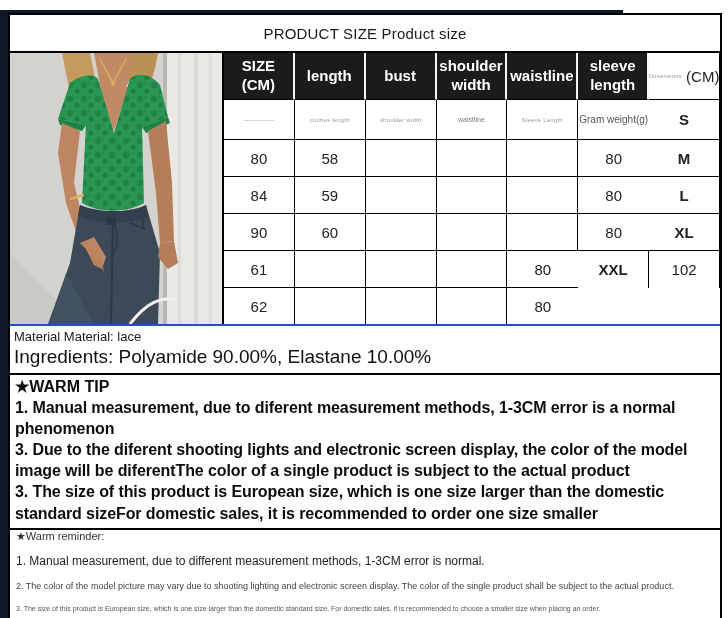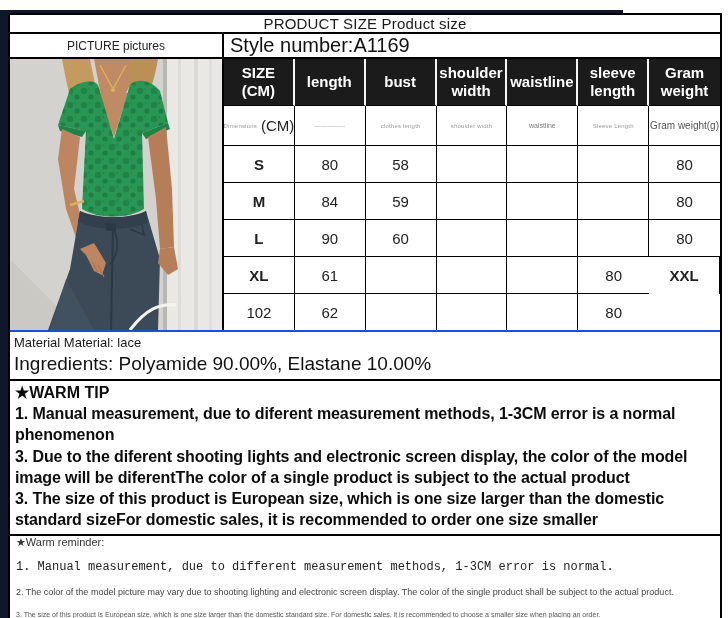--- a/index.html
+++ b/index.html
@@ -39,36 +39,32 @@
   .material-line2 { font-size:19px; color:#111; line-height:1.2; }
 
   
   .warmtip { border-bottom:2px solid #000; padding:2px 5px 4px 5px; font-weight:bold; color:#0c0c0c; }
   .warmtip-title { font-size:16px; line-height:1.25; }
   .warmtip-item { font-size:16px; line-height:1.32; letter-spacing:-0.1px; }
 
   
   .reminder { flex:1; padding:0 6px 4px 6px; }
   .reminder-title { font-size:11px; color:#333; margin-bottom:11px; }
-  .reminder-item1 { font-size:12px; color:#222; margin-bottom:13px;font-family:Liberation Mono, monospace; }
+  .reminder-item1 { font-size:12px; color:#222; margin-bottom:13px; }
   .reminder-item2 { font-size:9px; color:#444; margin-bottom:14px; }
   .reminder-item3 { font-size:7px; color:#555; }
 </style>
 </head>
 <body>
 
 <div class="page">
   <div class="doc">
 
     <div class="title-row">PRODUCT SIZE Product size</div>
 
-    <div class="row2">
-      <div class="picture-header">PICTURE pictures</div>
-      <div class="style-number">Style number:A1169</div>
-    </div>
 
     <div class="row3">
       <div class="photo-cell">
         <svg width="212" height="271" viewBox="0 0 212 271" xmlns="http://www.w3.org/2000/svg">
           <defs>
             <pattern id="lace" width="14" height="14" patternUnits="userSpaceOnUse">
               <circle cx="4" cy="4" r="3.2" fill="#14703a" opacity="0.85"></circle>
               <circle cx="11" cy="10" r="2.6" fill="#0f6132" opacity="0.8"></circle>
               <circle cx="9" cy="2" r="1.4" fill="#1d8447" opacity="0.8"></circle>
             </pattern>
@@ -120,21 +116,20 @@
       </div>
 
       <div class="size-table">
 
         <div class="st-cell st-head">SIZE (CM)</div>
         <div class="st-cell st-head">length</div>
         <div class="st-cell st-head">bust</div>
         <div class="st-cell st-head">shoulder width</div>
         <div class="st-cell st-head">waistline</div>
         <div class="st-cell st-head">sleeve length</div>
-        <div class="st-cell st-head last-col">Gram weight</div>
 
         <div class="st-cell st-sub">
           <span class="sub-tiny">Dimensions</span>
           <span class="sub-main">(CM)</span>
         </div>
         <div class="st-cell st-sub">
             <span class="sub-tiny">—————</span>
           </div>
         <div class="st-cell st-sub">
             <span class="sub-tiny">clothes length</span>

